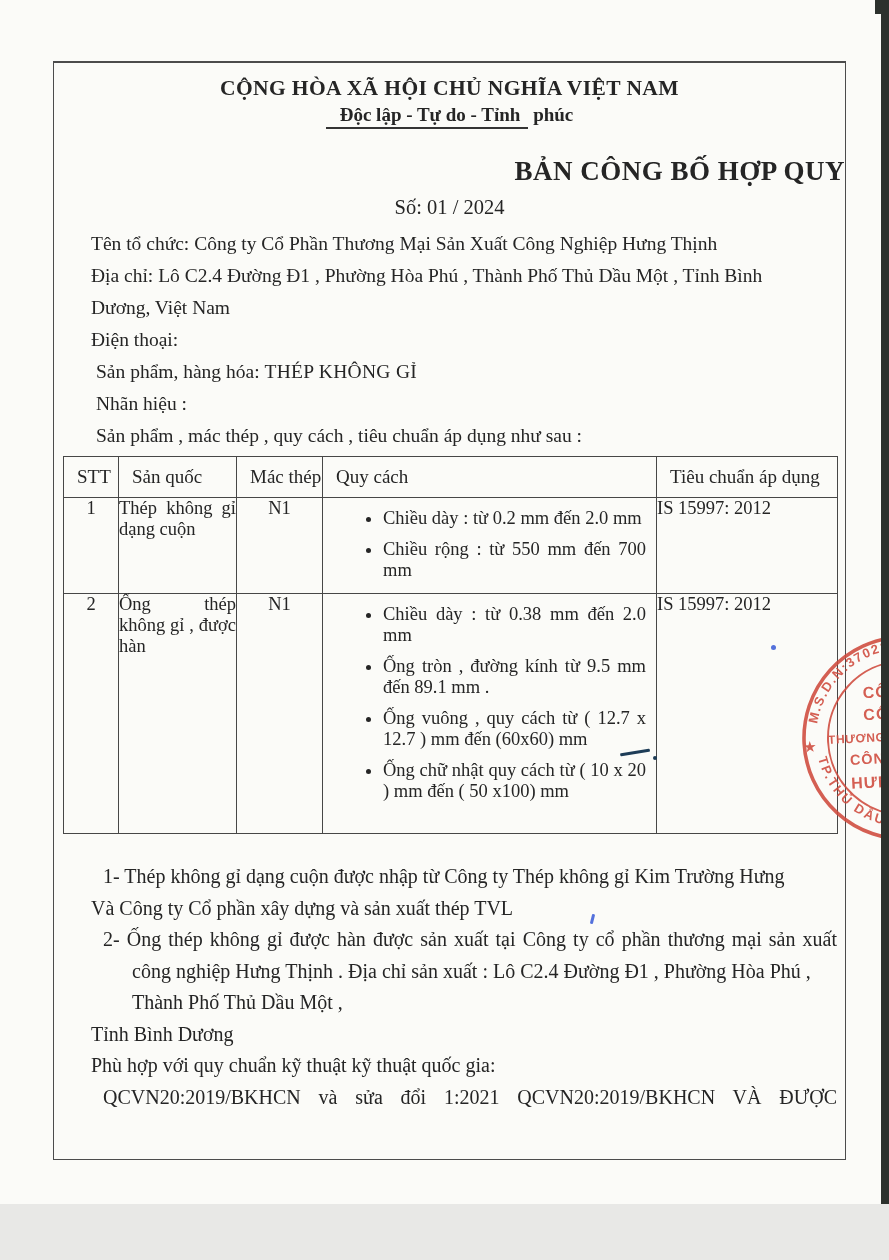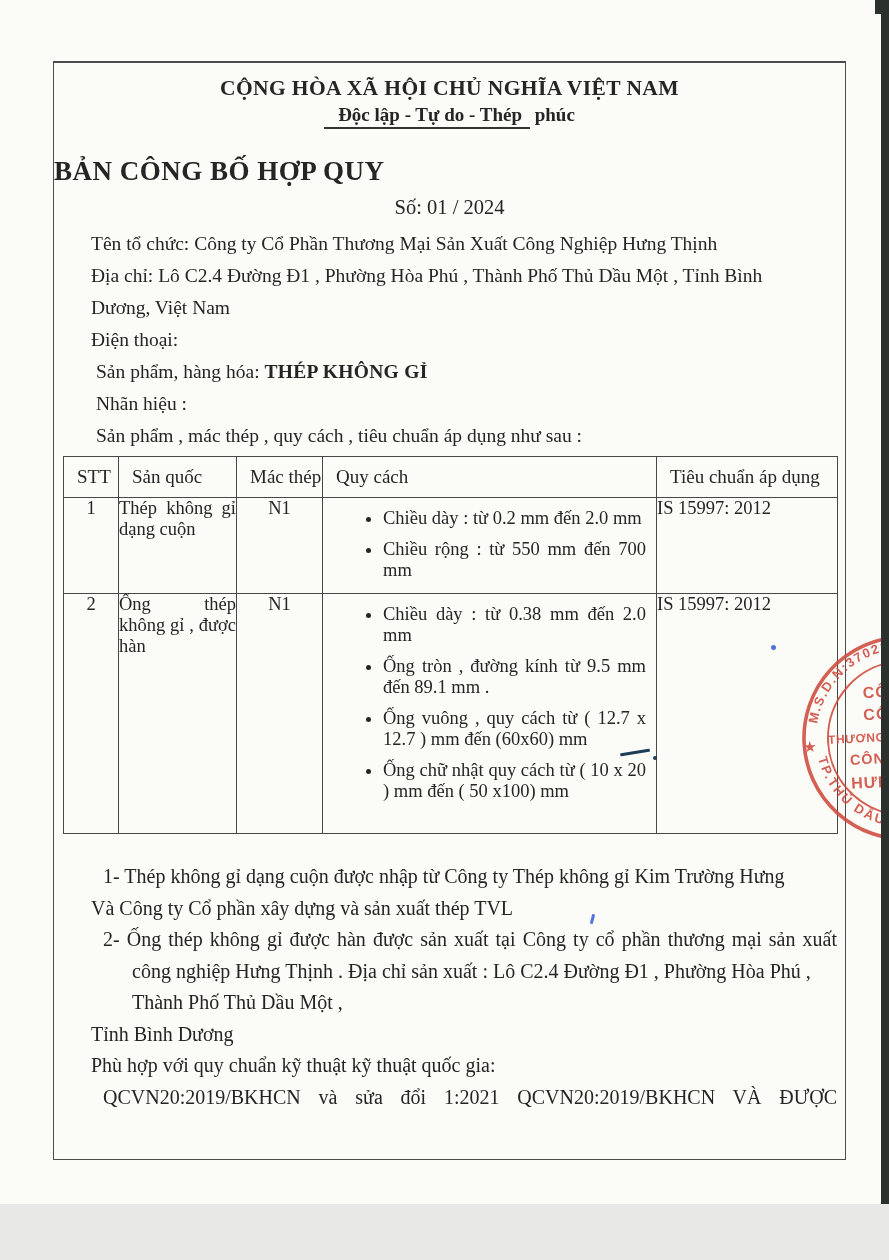--- a/index.html
+++ b/index.html
@@ -14,27 +14,27 @@
   }
   
   .frame{
     position:absolute;left:53px;top:61px;width:791px;height:1096px;
     border:2px solid #4c4c4c;
     border-left-width:1.5px;border-right-width:1.5px;border-bottom-width:1.5px;
   }
   .country{margin-top:12px;text-align:center;font-size:21.5px;font-weight:bold;letter-spacing:.4px;line-height:26px;}
   .motto{margin-top:2px;text-align:center;font-size:19px;font-weight:bold;line-height:24px;}
   .motto-u{border-bottom:2.5px solid #343434;padding:0 8px 2px 14px;}
-  .title{margin-top:28px;text-align:left;font-size:27px;font-weight:bold;letter-spacing:.5px;line-height:32px;}
+  .title{margin-top:28px;text-align:right;font-size:27px;font-weight:bold;letter-spacing:.5px;line-height:32px;}
   .number{margin-top:8px;text-align:center;font-size:20.5px;line-height:25px;}
 
   .info{margin:8px 36px 0 37px;font-size:19.5px;line-height:32px;}
   .info p{margin:0;}
   .indent5{margin-left:5px !important;}
-  .prod-b{font-weight:bold;letter-spacing:.3px;}
+  .prod-b{font-weight:normal;letter-spacing:.3px;}
 
   table.spec{
     border-collapse:collapse;table-layout:fixed;
     margin:4px 0 0 9px;width:774px;
     font-size:18.5px;
   }
   table.spec th,table.spec td{
     border:1.5px solid #474747;
     vertical-align:top;
     padding:0;
@@ -81,21 +81,21 @@
 </style>
 </head>
 <body>
 
 <div class="scan">
 
   <div class="frame">
 
     <div class="country">CỘNG HÒA XÃ HỘI CHỦ NGHĨA VIỆT NAM</div>
 
-    <div class="motto"><span class="motto-u">Độc lập - Tự do - Thép</span><span> phúc</span></div>
+    <div class="motto"><span class="motto-u">Độc lập - Tự do - Tỉnh</span><span> phúc</span></div>
 
     <div class="title">BẢN CÔNG BỐ HỢP QUY</div>
 
     <div class="number">Số: 01 / 2024</div>
 
     <div class="info">
       <p>Tên tổ chức: Công ty Cổ Phần Thương Mại Sản Xuất Công Nghiệp Hưng Thịnh</p>
       <p>Địa chỉ: Lô C2.4 Đường Đ1 , Phường Hòa Phú , Thành Phố Thủ Dầu Một , Tỉnh Bình Dương, Việt Nam</p>
       <p>Điện thoại:</p>
       <p class="indent5"><span>Sản phẩm, hàng hóa: </span><span class="prod-b">THÉP KHÔNG GỈ</span></p>

